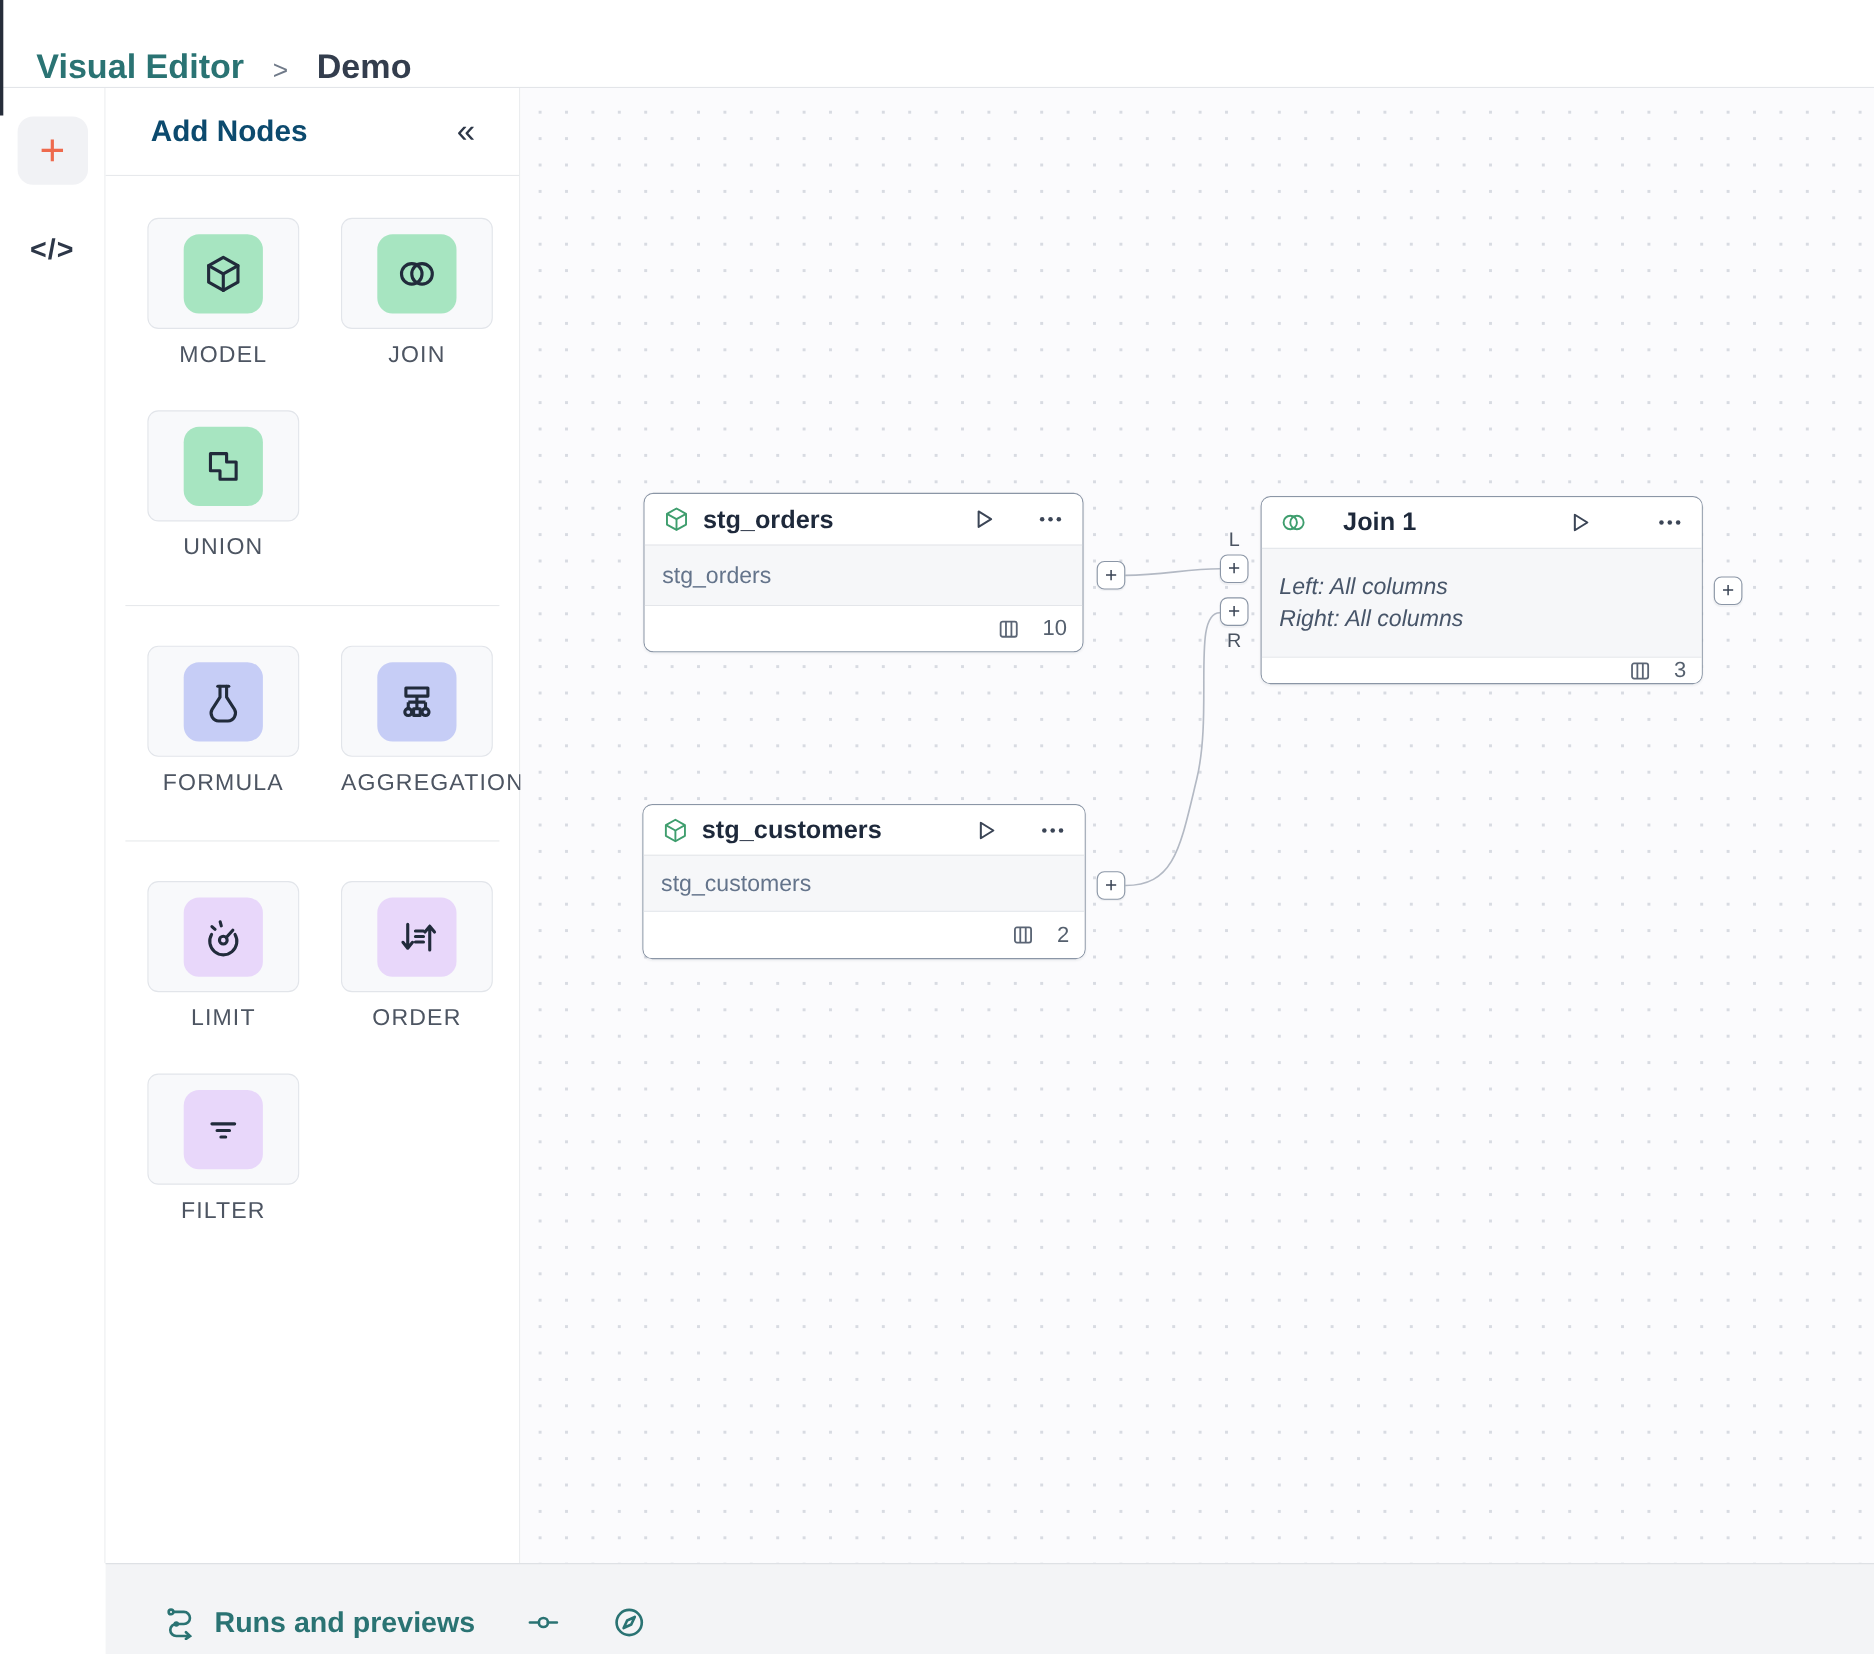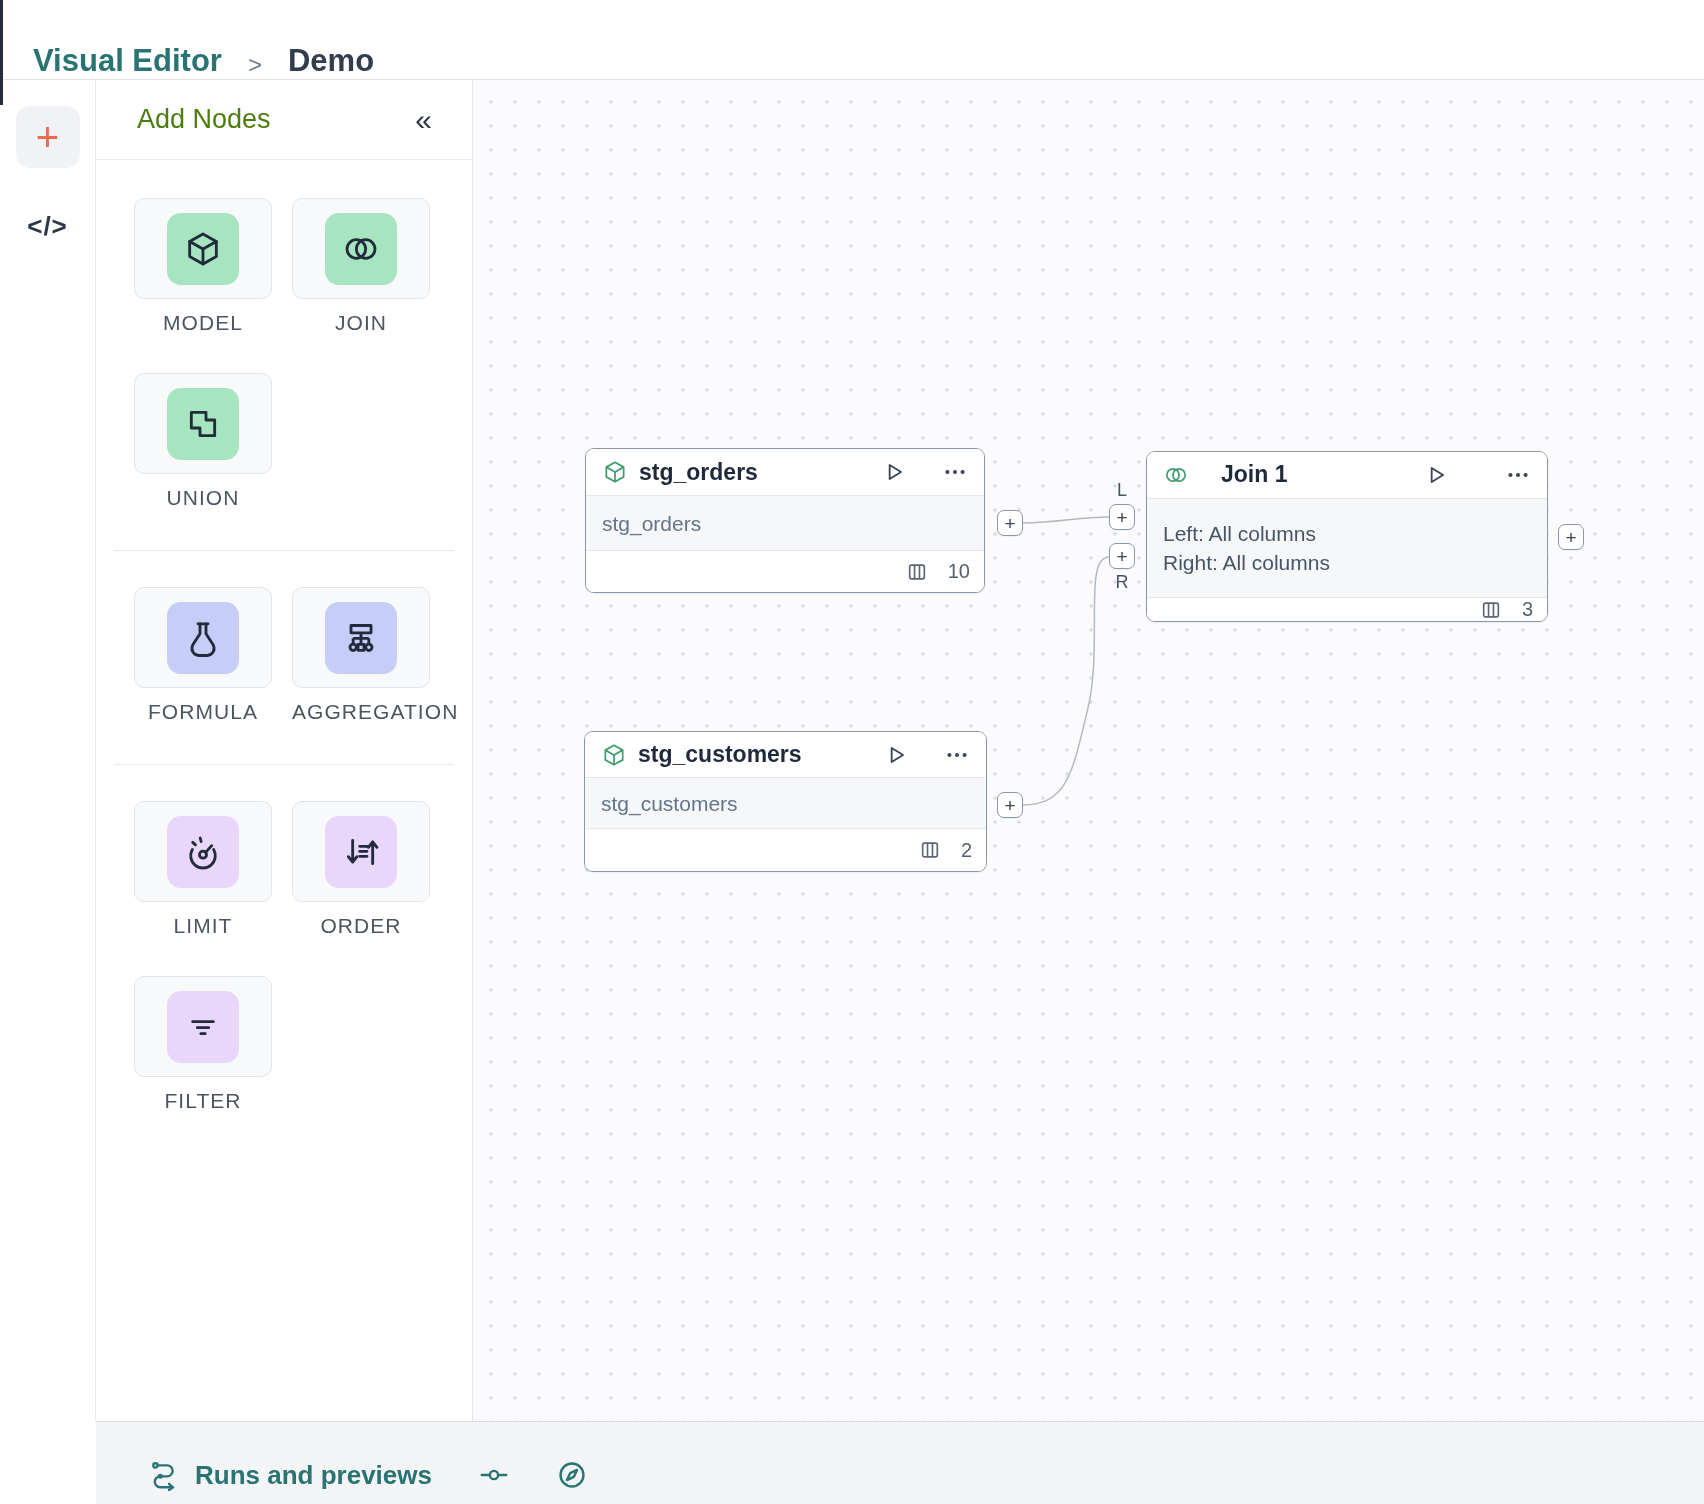--- a/index.html
+++ b/index.html
@@ -48,25 +48,25 @@
     letter-spacing:1px; cursor:pointer; user-select:none;
   }
 
   
   .panel { width:377px; background:#ffffff; border-right:1px solid #e7e9ec; }
   .panel-header {
     height:80px; border-bottom:1px solid #e7e9ec;
     display:flex; align-items:center; justify-content:space-between;
     padding:0 40px 0 41px;
   }
-  .panel-title { font-size:27px; font-weight:400; color:#4d7c0f;text-align:right; }
+  .panel-title { font-size:27px; font-weight:700; color:#0c4a6e;text-align:right; }
   .collapse { font-size:30px; color:#2d3748; cursor:pointer; line-height:1; }
   .panel-body { padding-top:38px; }
   .tile-row {
-    display:grid; grid-template-columns:138px 138px; column-gap:20px;
+    display:grid; grid-template-columns:138px 138px; column-gap:38px;
     padding-left:38px; margin-bottom:38px;
   }
   .tile { width:138px; text-align:center; cursor:pointer; }
   .tile-card {
     width:138px; height:101px; background:#f8f9fb;
     border:1px solid #e2e5ea; border-radius:10px;
     display:flex; align-items:center; justify-content:center;
   }
   .tile-icon-bg {
     width:72px; height:72px; border-radius:14px;
@@ -374,21 +374,21 @@
             </svg>
         </span>
         <span class="node-action node-kebab">
           <svg width="26" height="26" viewBox="0 0 24 24" fill="#3b4556">
               <circle cx="5" cy="12" r="1.9"></circle>
               <circle cx="12" cy="12" r="1.9"></circle>
               <circle cx="19" cy="12" r="1.9"></circle>
             </svg>
         </span>
       </div>
-      <div class="node-body" style="height:101px;">
+      <div class="node-body" style="height:101px;font-style:italic;">
         <span class="join-body-text">Left: All columns</span>
         <span class="join-body-text">Right: All columns</span>
       </div>
       <div class="node-footer">
         <svg width="22" height="22" viewBox="0 0 24 24" fill="none" stroke="#5b6575" stroke-width="1.8">
             <rect x="4" y="4.5" width="16" height="15" rx="2"></rect>
             <path d="M9.3 4.5 v15 M14.7 4.5 v15"></path>
           </svg>
         <span class="col-count">3</span>
       </div>

